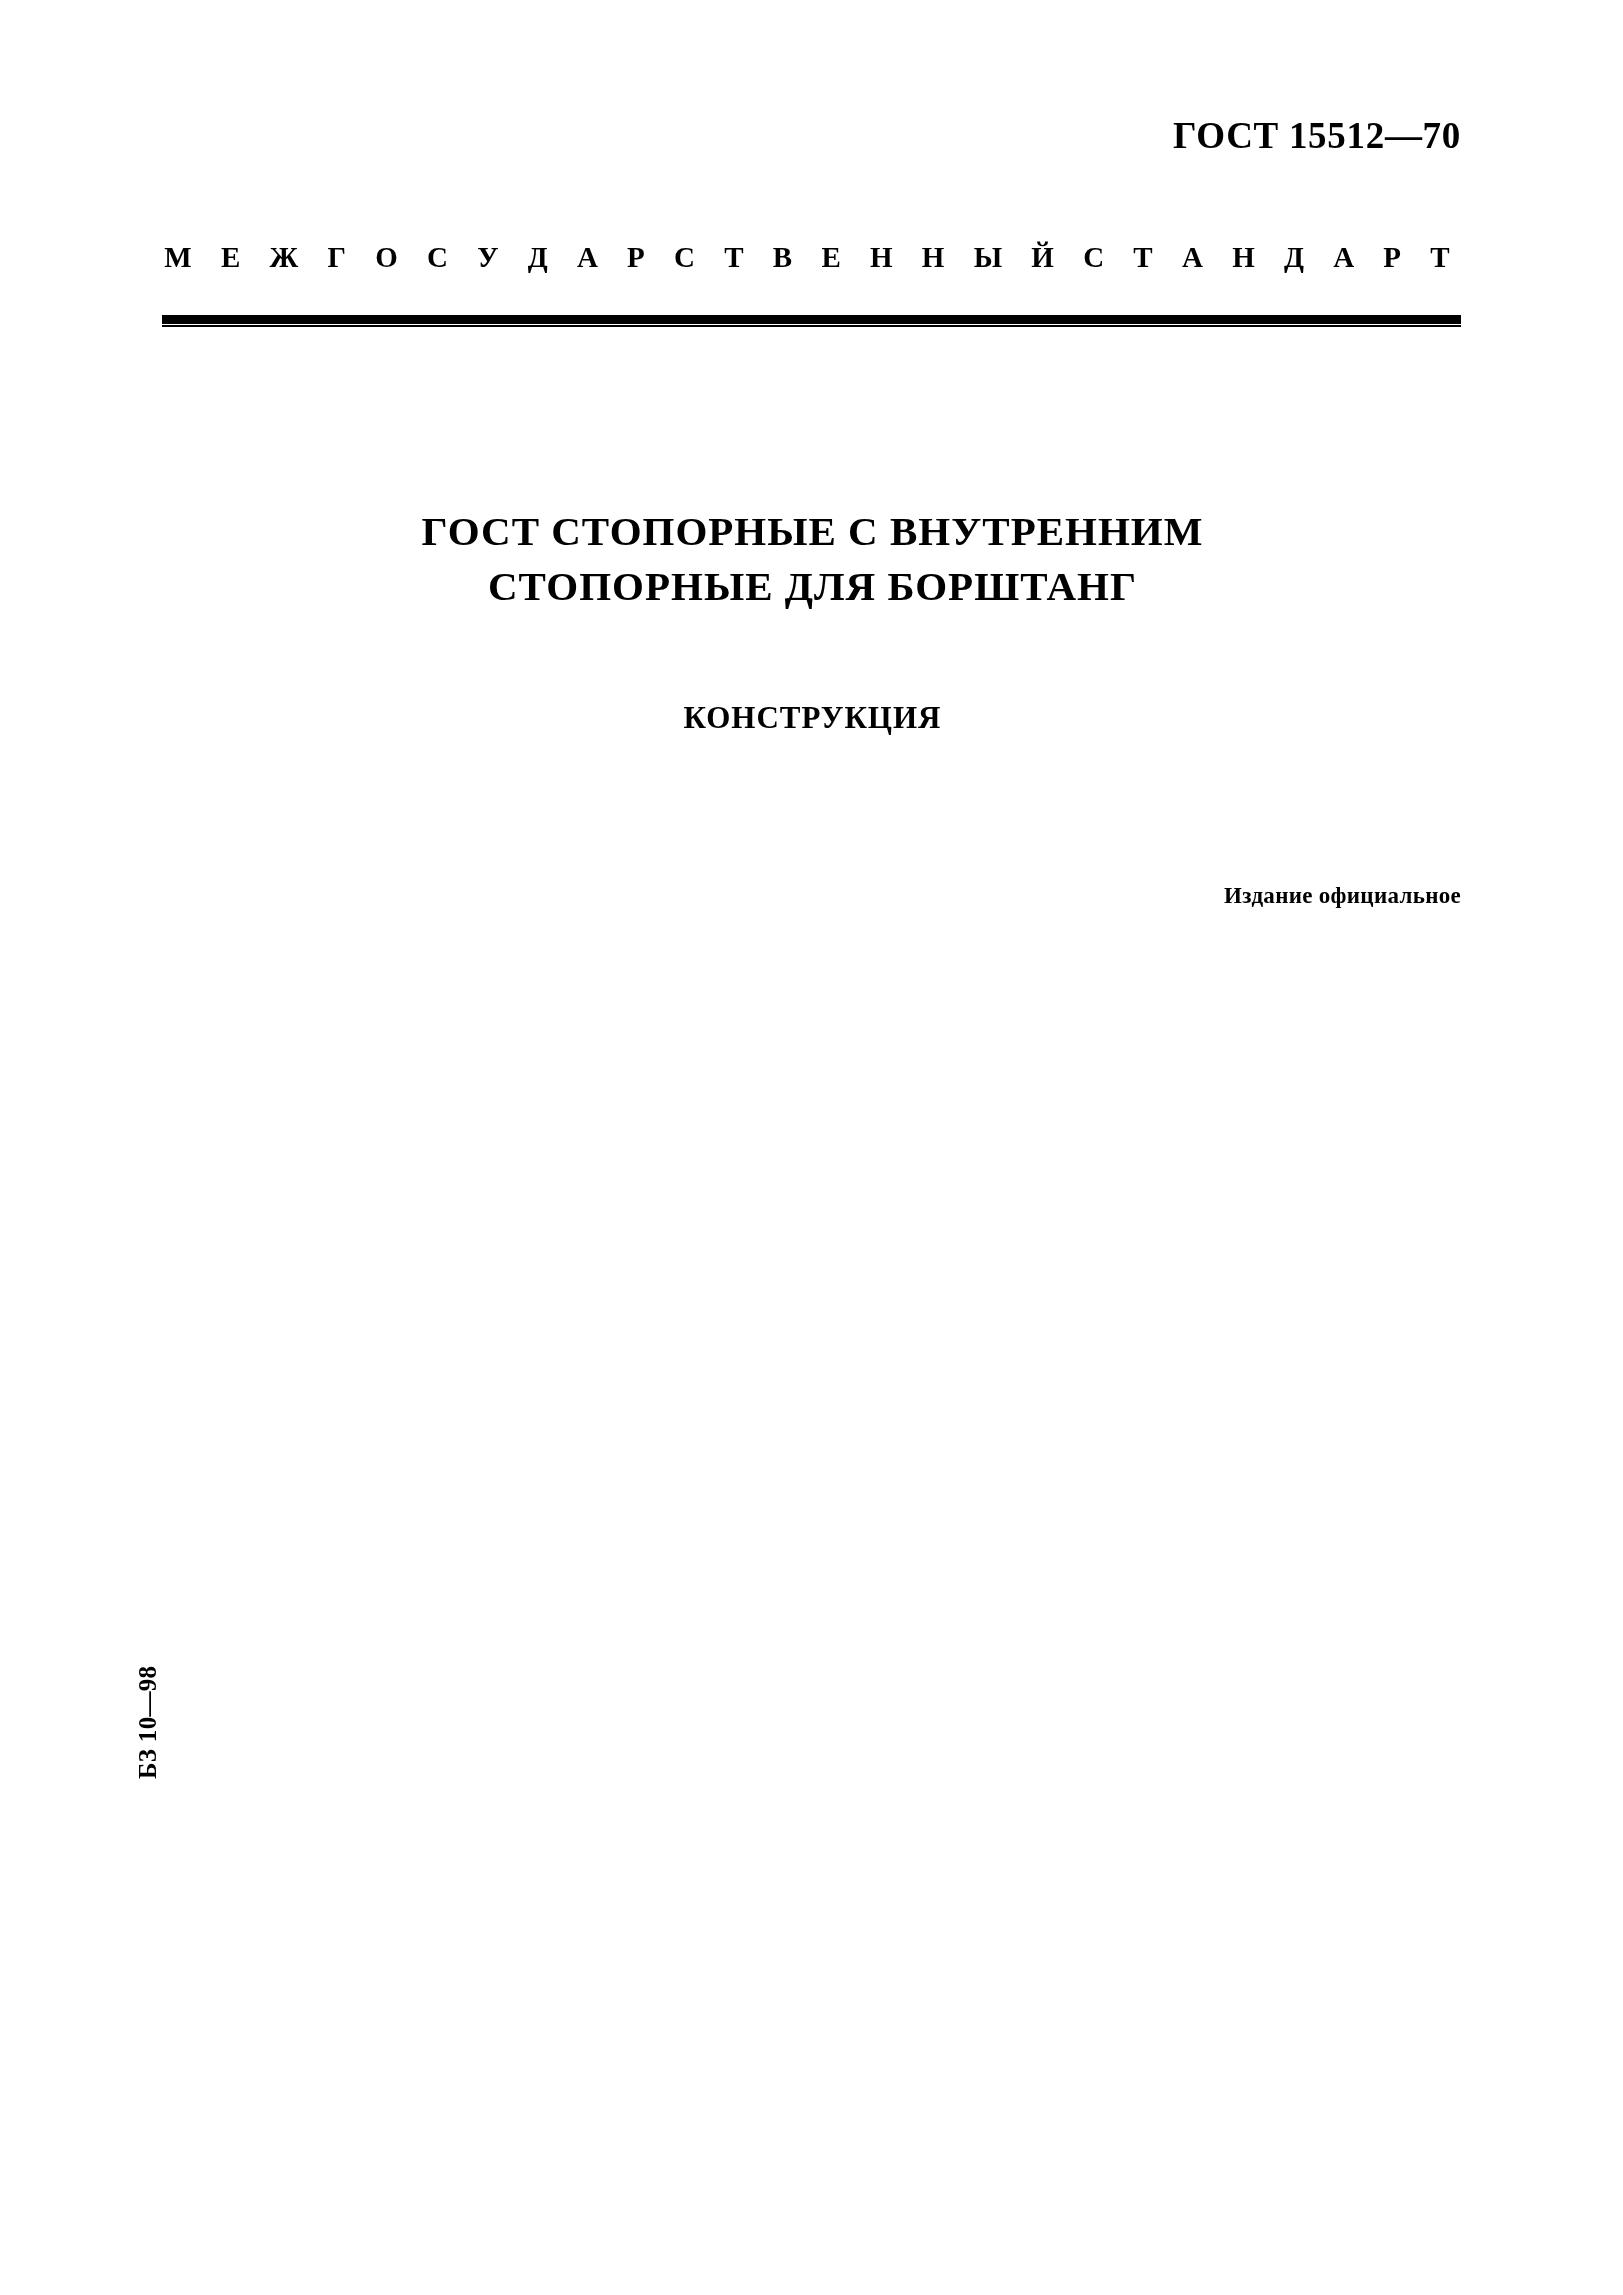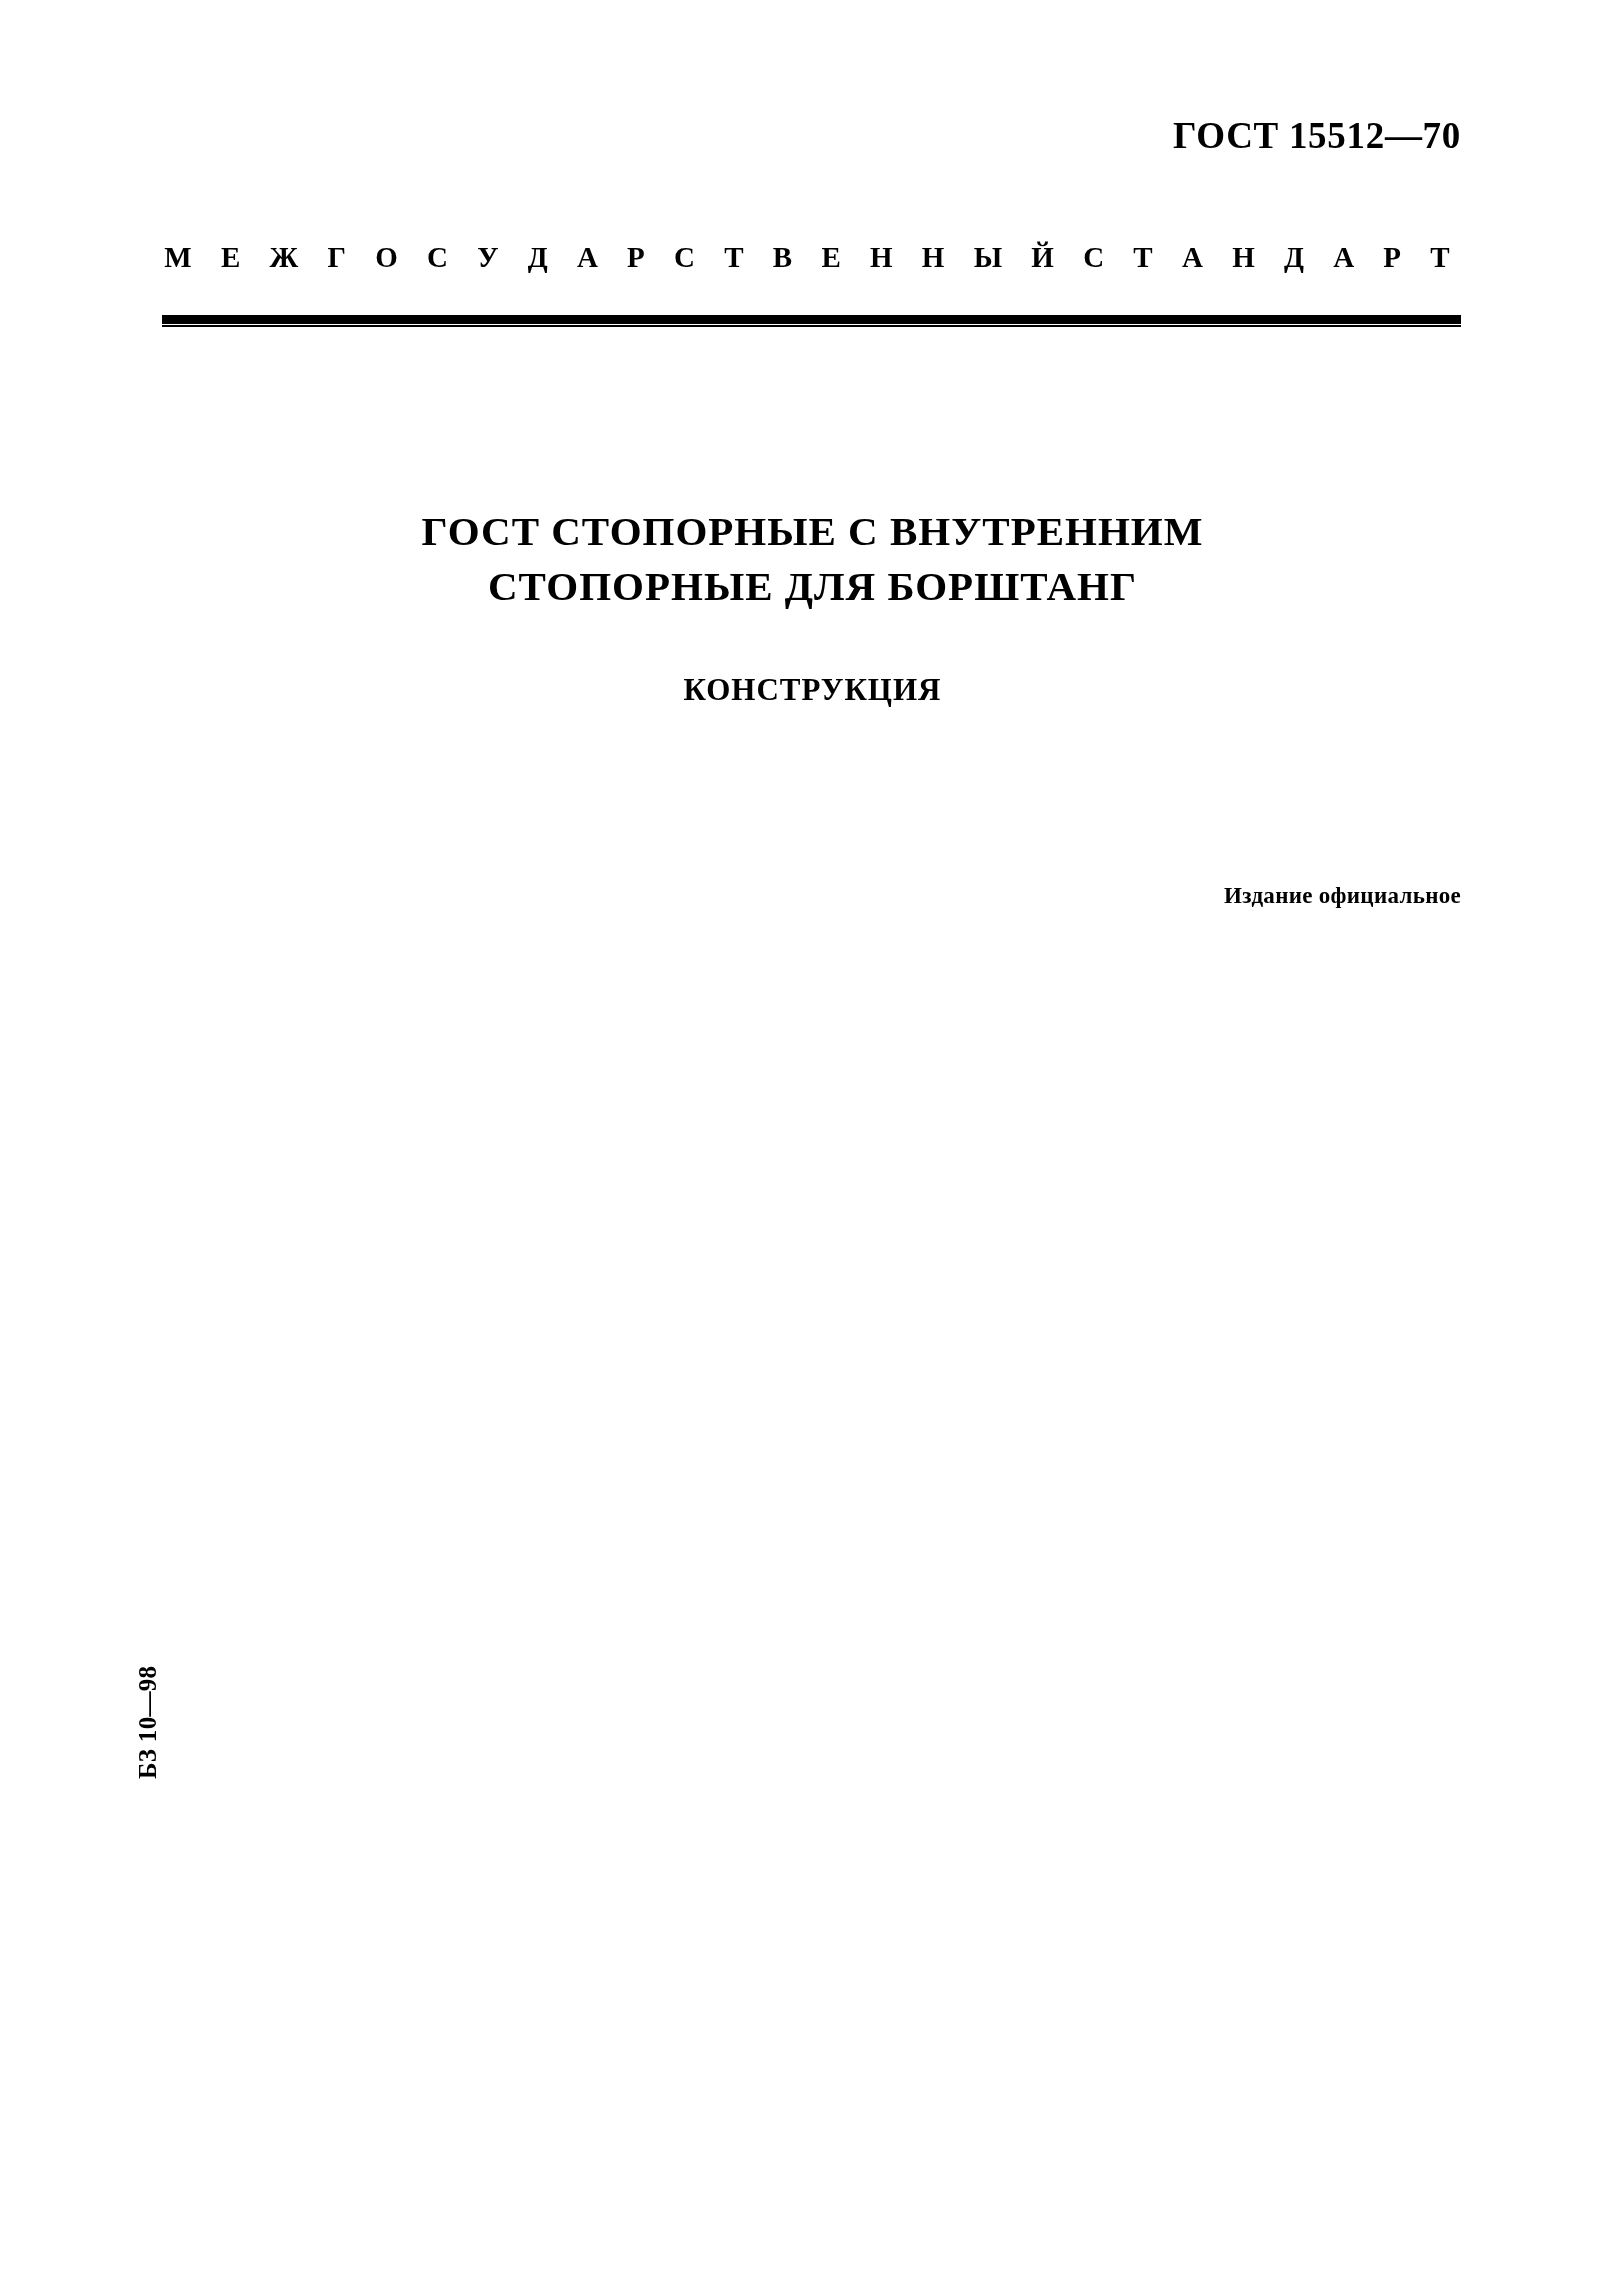--- a/index.html
+++ b/index.html
@@ -83,21 +83,21 @@
     font-size: 41px;
     line-height: 1.33;
     letter-spacing: 1px;
   }
   .doc-title .line {
     display: block;
   }
 
   .doc-subtitle {
     position: absolute;
-    top: 672px;
+    top: 700px;
     left: 164px;
     right: 162px;
     text-align: center;
     font-family: "Liberation Serif", serif;
     font-weight: bold;
     font-size: 31px;
     letter-spacing: 1px;
   }
 
   .official-note {

